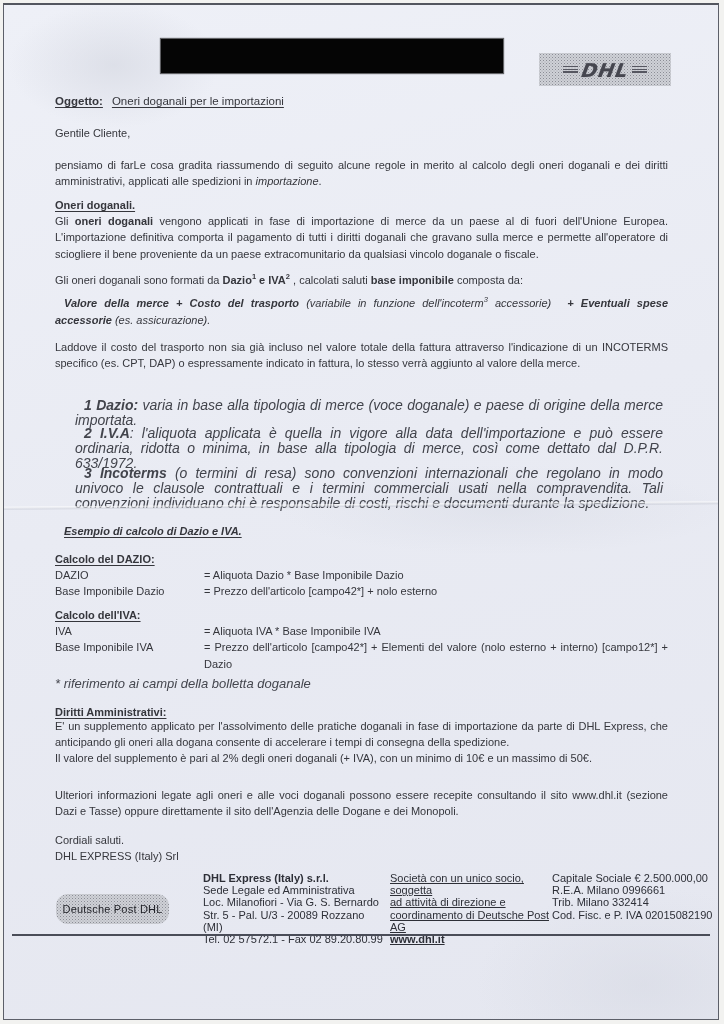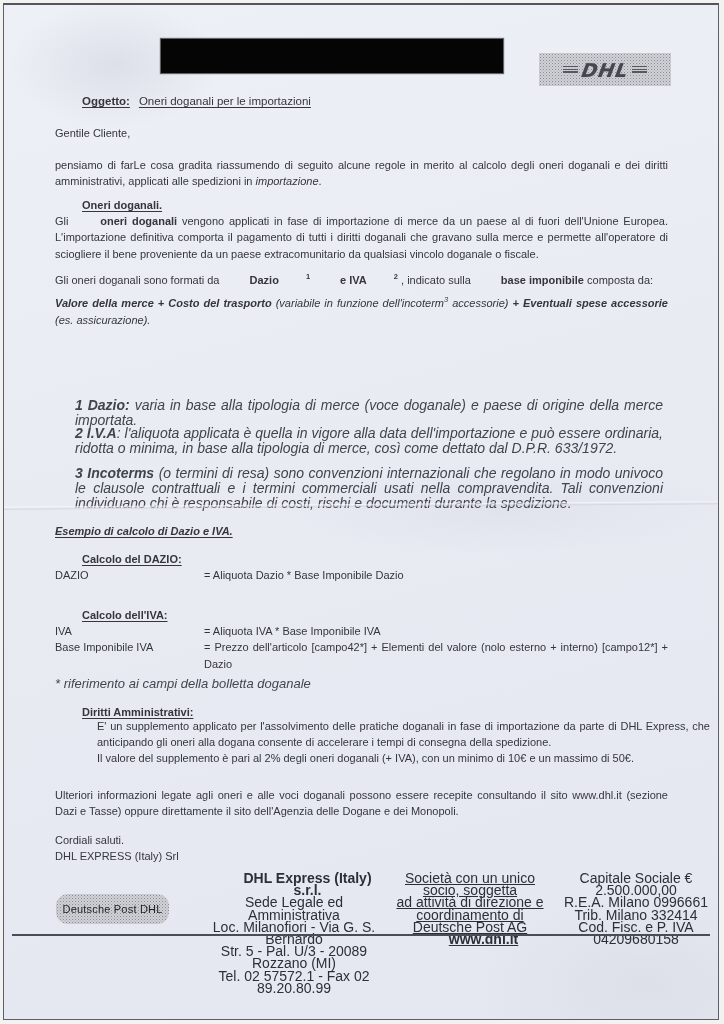--- a/index.html
+++ b/index.html
@@ -13,43 +13,43 @@
     border:1px solid #5c5f69;border-top:2px solid #53565f;
     background:
       radial-gradient(150px 90px at 110px 60px, rgba(208,211,221,0.55), rgba(208,211,221,0) 70%),
       radial-gradient(240px 140px at 640px 980px, rgba(212,215,225,0.5), rgba(212,215,225,0) 70%),
       radial-gradient(300px 60px at 500px 505px, rgba(215,218,228,0.45), rgba(215,218,228,0) 75%),
       linear-gradient(165deg,#eef0f7 0%, #e9ebf3 45%, #e5e7f0 100%);
     overflow:hidden;
   }
   .t{position:absolute;color:#35363c;font-size:11px;line-height:16.4px;}
   .just{text-align:justify;}
-  .b{font-weight:bold;margin-left:27px;}
+  .b{font-weight:bold;}
   .i{font-style:italic;}
-  .bi{font-weight:bold;font-style:italic;}
+  .bi{font-weight:bold;font-style:italic;margin-left:9px;}
   .u{text-decoration:underline;text-underline-offset:2px;}
   sup.s{font-size:7.5px;vertical-align:super;line-height:0;}
   .fn{font-size:14px;line-height:15px;font-style:italic;color:#42444c;}
   .row{display:flex;}
   .row .term{width:149px;flex:none;}
   .row .def{flex:1;text-align:justify;}
   .redaction{position:absolute;left:157px;top:34px;width:342px;height:34px;background:#050505;box-shadow:0 0 1px 1px rgba(5,5,5,0.6);}
   .halftone{
     background-color:#cfd1d7;
     background-image:
       radial-gradient(rgba(72,74,84,0.50) 0.6px, rgba(0,0,0,0) 0.95px),
       radial-gradient(rgba(72,74,84,0.32) 0.6px, rgba(0,0,0,0) 0.95px);
     background-size:3px 3px,3px 3px;
     background-position:0 0,1.5px 1.5px;
   }
   .dhl-logo{position:absolute;left:535px;top:48px;width:132px;height:33px;display:flex;align-items:center;justify-content:center;gap:4px;}
   .dhl-word{font-style:italic;font-weight:bold;font-size:19px;letter-spacing:1px;color:#45464f;transform:skewX(-10deg);font-family:"DejaVu Sans", sans-serif;text-shadow:0 0 1px rgba(70,71,80,0.5);}
   .dhl-dash{width:15px;height:7px;background:repeating-linear-gradient(180deg,#565761 0 1.3px,rgba(0,0,0,0) 1.3px 2.7px);}
   .brand-box{position:absolute;left:52px;top:889px;width:113px;height:30px;display:flex;align-items:center;justify-content:center;font-size:11px;color:#1f2026;letter-spacing:0.2px;border-radius:12px;}
-  .fcol{position:absolute;top:867px;font-size:14px;line-height:12.2px;color:#2d2f37;text-align:center;}
+  .fcol{position:absolute;top:867px;font-size:11px;line-height:12.2px;color:#2d2f37;}
   .divider{position:absolute;left:8px;right:8px;top:929px;height:2px;background:#4a4d58;}
   .crease{position:absolute;left:-5px;right:-5px;top:499px;height:3px;transform:rotate(-0.45deg);
     background:linear-gradient(180deg, rgba(255,255,255,0.75), rgba(165,170,185,0.35));}
 </style>
 </head>
 <body>
 
 <div class="page">
 
   <div class="redaction"></div>
@@ -70,27 +70,28 @@
     <span>pensiamo di farLe cosa gradita riassumendo di seguito alcune regole in merito al calcolo degli oneri doganali e dei diritti amministrativi, applicati alle spedizioni in </span><span class="i">importazione</span><span>.</span>
   </div>
 
   <div class="t b u" style="left:51px;top:192px;">Oneri doganali.</div>
 
   <div class="t just" style="left:51px;top:208px;width:613px;">
     <span>Gli </span><span class="b">oneri doganali</span><span> vengono applicati in fase di importazione di merce da un paese al di fuori dell'Unione Europea. L'importazione definitiva comporta il pagamento di tutti i diritti doganali che gravano sulla merce e permette all'operatore di sciogliere il bene proveniente da un paese extracomunitario da qualsiasi vincolo doganale o fiscale.</span>
   </div>
 
   <div class="t" style="left:51px;top:267px;width:613px;">
-    <span>Gli oneri doganali sono formati da </span><span class="b">Dazio</span><sup class="s b">1</sup><span class="b"> e IVA</span><sup class="s b">2</sup><span> , indicato sulla </span><span class="b">base imponibile</span><span> composta da:</span>
+    <span>Gli oneri doganali sono formati da </span><span class="b">Dazio</span><sup class="s b">1</sup><span class="b"> e IVA</span><sup class="s b">2</sup><span> , calcolati saluti </span><span class="b">base imponibile</span><span> composta da:</span>
   </div>
 
   <div class="t just" style="left:51px;top:290px;width:613px;line-height:17px;">
     <span class="bi">Valore della merce + Costo del trasporto </span><span class="i">(variabile in funzione dell'incoterm</span><sup class="s i">3</sup><span class="i"> accessorie) </span><span class="bi">+ Eventuali spese accessorie </span><span class="i">(es. assicurazione).</span>
   </div>
 
+  <div class="t just" style="left:51px;top:334px;width:613px;">Laddove il costo del trasporto non sia già incluso nel valore totale della fattura attraverso l'indicazione di un INCOTERMS specifico (es. CPT, DAP) o espressamente indicato in fattura, lo stesso verrà aggiunto al valore della merce.</div>
 
   <div class="t fn just" style="left:71px;top:393px;width:588px;">
     <span class="bi">1 Dazio:</span><span> varia in base alla tipologia di merce (voce doganale) e paese di origine della merce importata.</span>
   </div>
   <div class="t fn just" style="left:71px;top:421px;width:588px;">
     <span class="bi">2 I.V.A</span><span>: l'aliquota applicata è quella in vigore alla data dell'importazione e può essere ordinaria, ridotta o minima, in base alla tipologia di merce, così come dettato dal D.P.R. 633/1972.</span>
   </div>
   <div class="t fn just" style="left:71px;top:461px;width:588px;">
     <span class="bi">3 Incoterms</span><span> (o termini di resa) sono convenzioni internazionali che regolano in modo univoco le clausole contrattuali e i termini commerciali usati nella compravendita. Tali convenzioni individuano chi è responsabile di costi, rischi e documenti durante la spedizione.</span>
   </div>
@@ -98,38 +99,42 @@
   <div class="crease"></div>
 
   <div class="t bi u" style="left:51px;top:518px;">Esempio di calcolo di Dazio e IVA.</div>
 
   <div class="t b u" style="left:51px;top:546px;">Calcolo del DAZIO:</div>
   <div class="t" style="left:51px;top:562px;width:613px;">
     <div class="row">
       <span class="term">DAZIO</span>
       <span class="def">= Aliquota Dazio * Base Imponibile Dazio</span>
     </div>
+    <div class="row">
+      <span class="term">Base Imponibile Dazio</span>
+      <span class="def">= Prezzo dell'articolo [campo42*] + nolo esterno</span>
+    </div>
   </div>
 
   <div class="t b u" style="left:51px;top:602px;">Calcolo dell'IVA:</div>
   <div class="t" style="left:51px;top:618px;width:613px;">
     <div class="row">
       <span class="term">IVA</span>
       <span class="def">= Aliquota IVA * Base Imponibile IVA</span>
     </div>
     <div class="row">
       <span class="term">Base Imponibile IVA</span>
       <span class="def">= Prezzo dell'articolo [campo42*] + Elementi del valore (nolo esterno + interno) [campo12*] + Dazio</span>
     </div>
   </div>
 
   <div class="t i" style="left:51px;top:671px;font-size:13px;color:#44464e;">* riferimento ai campi della bolletta doganale</div>
 
   <div class="t b u" style="left:51px;top:699px;">Diritti Amministrativi:</div>
-  <div class="t" style="left:51px;top:714px;width:613px;line-height:15.8px;margin-left:42px;">
+  <div class="t" style="left:51px;top:714px;width:613px;line-height:15.8px;">
     <div class="just">E' un supplemento applicato per l'assolvimento delle pratiche doganali in fase di importazione da parte di DHL Express, che anticipando gli oneri alla dogana consente di accelerare i tempi di consegna della spedizione.</div>
     <div>Il valore del supplemento è pari al 2% degli oneri doganali (+ IVA), con un minimo di 10€ e un massimo di 50€.</div>
   </div>
 
   <div class="t just" style="left:51px;top:782px;width:613px;">Ulteriori informazioni legate agli oneri e alle voci doganali possono essere recepite consultando il sito www.dhl.it (sezione Dazi e Tasse) oppure direttamente il sito dell'Agenzia delle Dogane e dei Monopoli.</div>
 
   <div class="t" style="left:51px;top:827px;">
     <div>Cordiali saluti.</div>
     <div>DHL EXPRESS (Italy) Srl</div>
   </div>
@@ -148,18 +153,18 @@
     <div>Società con un unico socio, soggetta</div>
     <div>ad attività di direzione e</div>
     <div>coordinamento di Deutsche Post AG</div>
     <div class="b">www.dhl.it</div>
   </div>
 
   <div class="fcol" style="left:548px;width:168px;">
     <div>Capitale Sociale € 2.500.000,00</div>
     <div>R.E.A. Milano 0996661</div>
     <div>Trib. Milano 332414</div>
-    <div>Cod. Fisc. e P. IVA 04209680158</div>
+    <div>Cod. Fisc. e P. IVA 02015082190</div>
   </div>
 
   <div class="divider"></div>
 
 </div>
 
 </body></html>

